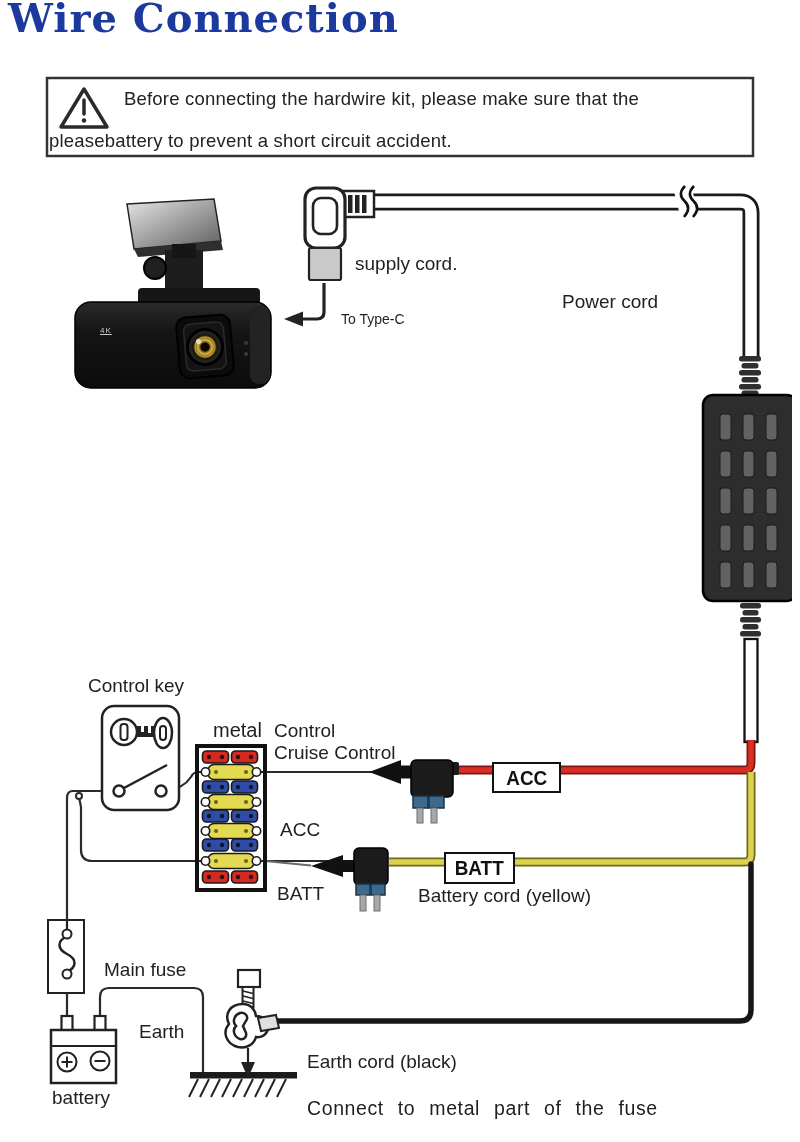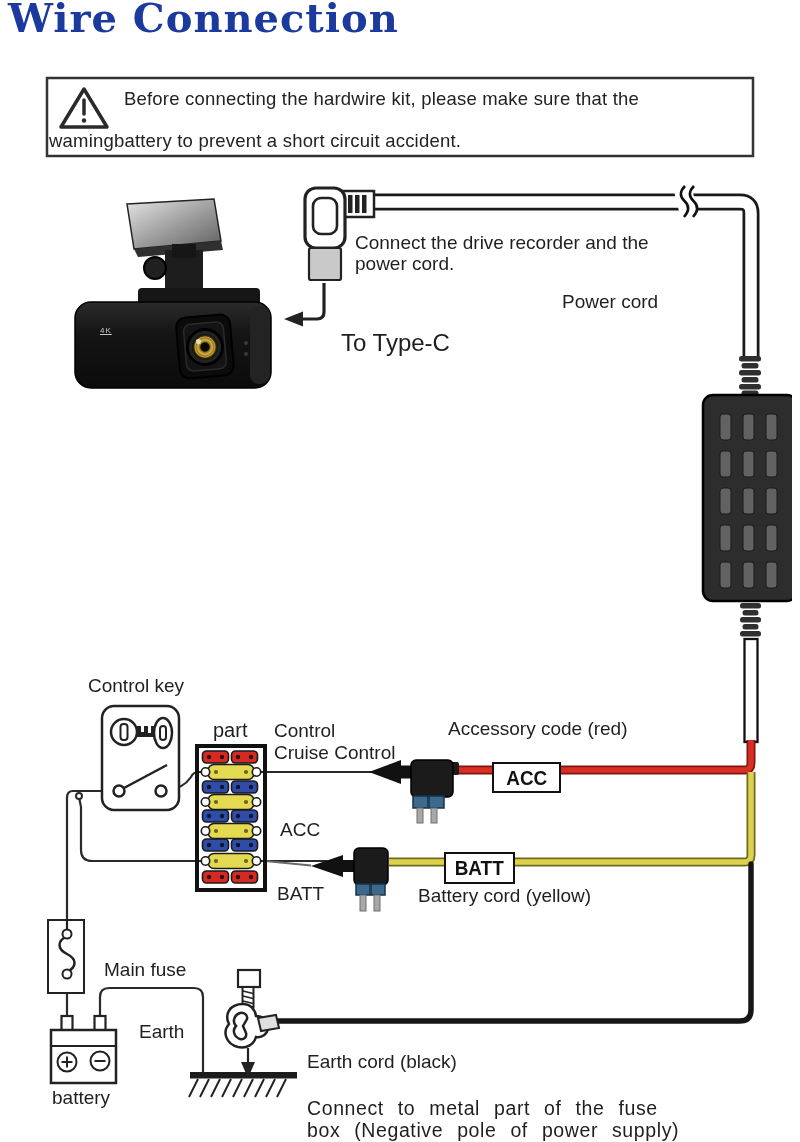--- a/index.html
+++ b/index.html
@@ -324,48 +324,45 @@
   </g>
   <g>
     <line x1="248" y1="1048" x2="248" y2="1062" stroke="#222" stroke-width="2.2"></line>
     <polygon points="241,1062 255,1062 248,1078" fill="#222"></polygon>
   </g>
 </svg>
 
   <div class="title">Wire Connection</div>
 
   <div class="warn-line" style="left:124px;top:88px">Before connecting the hardwire kit, please make sure that the</div>
-  <div class="warn-line" style="left:49px;top:130px"><span>waming</span><span>battery to prevent a short circuit accident.</span></div>
+  <div class="warn-line" style="left:49px;top:130px"><span>please</span><span>battery to prevent a short circuit accident.</span></div>
 
   <div class="badge4k">4K</div>
 
-  <div class="label" style="left:355px;top:233px">Connect the drive recorder and the</div>
-  <div class="label" style="left:355px;top:254px">power cord.</div>
+  <div class="label" style="left:355px;top:254px">supply cord.</div>
   <div class="label" style="left:562px;top:292px">Power cord</div>
-  <div class="label" style="left:341px;top:330px;font-size:24px">To Type-C</div>
+  <div class="label" style="left:341px;top:312px;font-size:14px">To Type-C</div>
 
   <div class="label" style="left:88px;top:676px">Control key</div>
-  <div class="label" style="left:213px;top:719px;font-size:20px">part</div>
+  <div class="label" style="left:213px;top:719px;font-size:20px">metal</div>
 
   <div class="label" style="left:274px;top:721px">Control</div>
   <div class="label" style="left:274px;top:743px">Cruise Control</div>
-  <div class="label" style="left:448px;top:719px">Accessory code (red)</div>
 
   <div class="label" style="left:280px;top:820px">ACC</div>
   <div class="label" style="left:277px;top:884px">BATT</div>
   <div class="label" style="left:418px;top:886px">Battery cord (yellow)</div>
 
   <div class="tag" style="left:492px;top:762px;width:65px;height:27px">
       <span>ACC</span>
     </div>
   <div class="tag" style="left:444px;top:852px;width:67px;height:28px">
       <span>BATT</span>
     </div>
 
   <div class="label" style="left:104px;top:960px">Main fuse</div>
   <div class="label" style="left:139px;top:1022px">Earth</div>
   <div class="label" style="left:52px;top:1088px">battery</div>
 
   <div class="label" style="left:307px;top:1052px">Earth cord (black)</div>
   <div class="label wide" style="left:307px;top:1098px">Connect to metal part of the fuse</div>
-  <div class="label wide" style="left:307px;top:1120px">box (Negative pole of power supply)</div>
 
 </div>
 
 </body></html>

